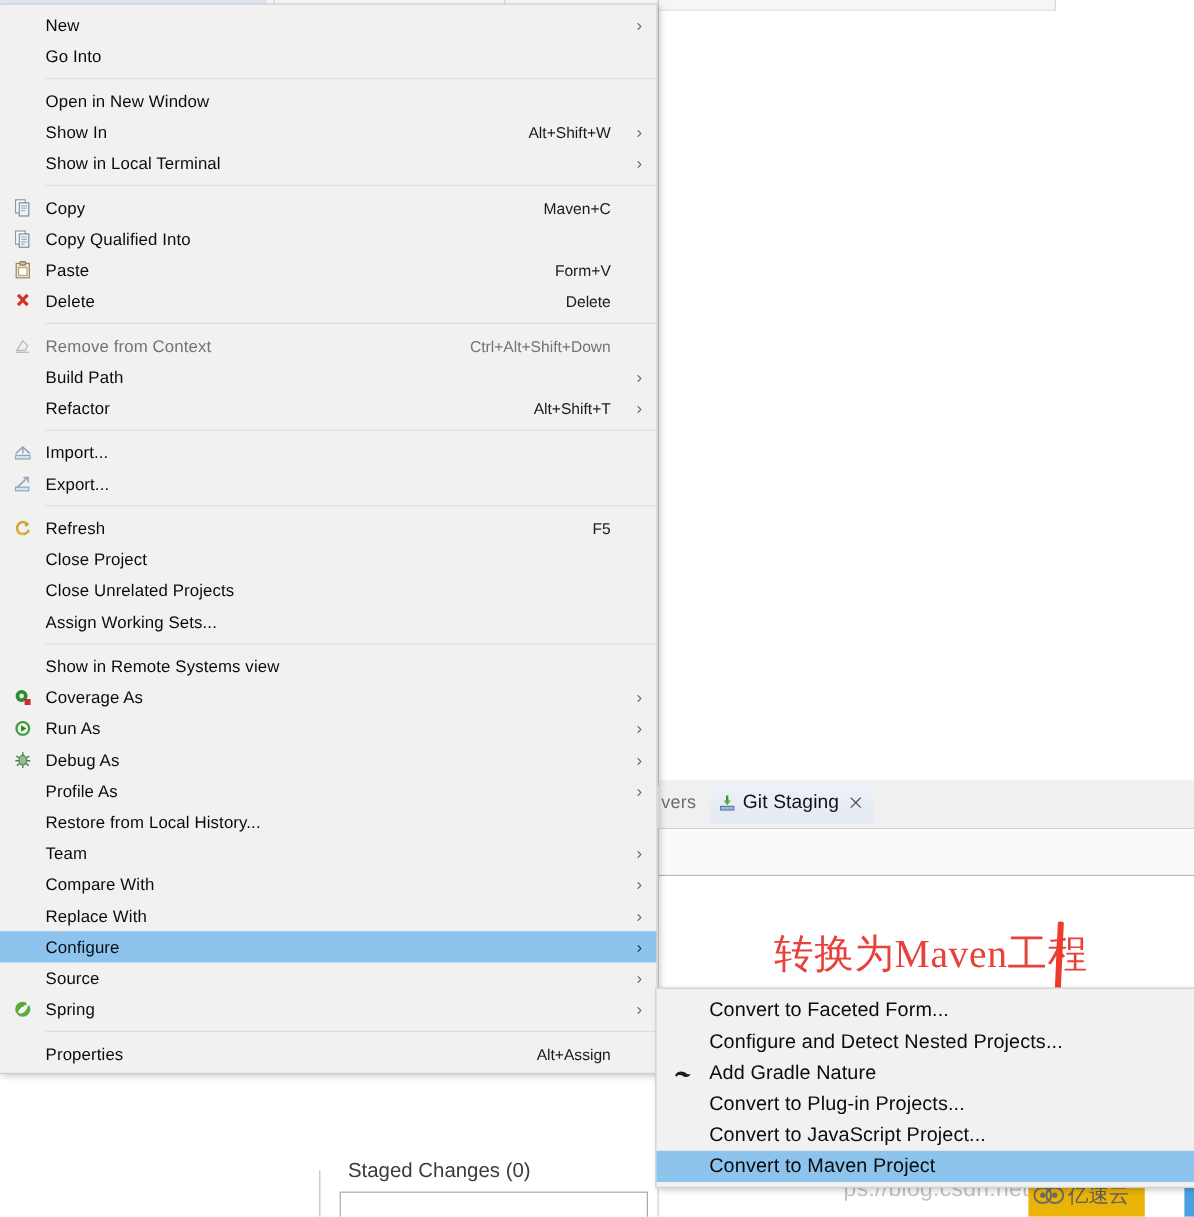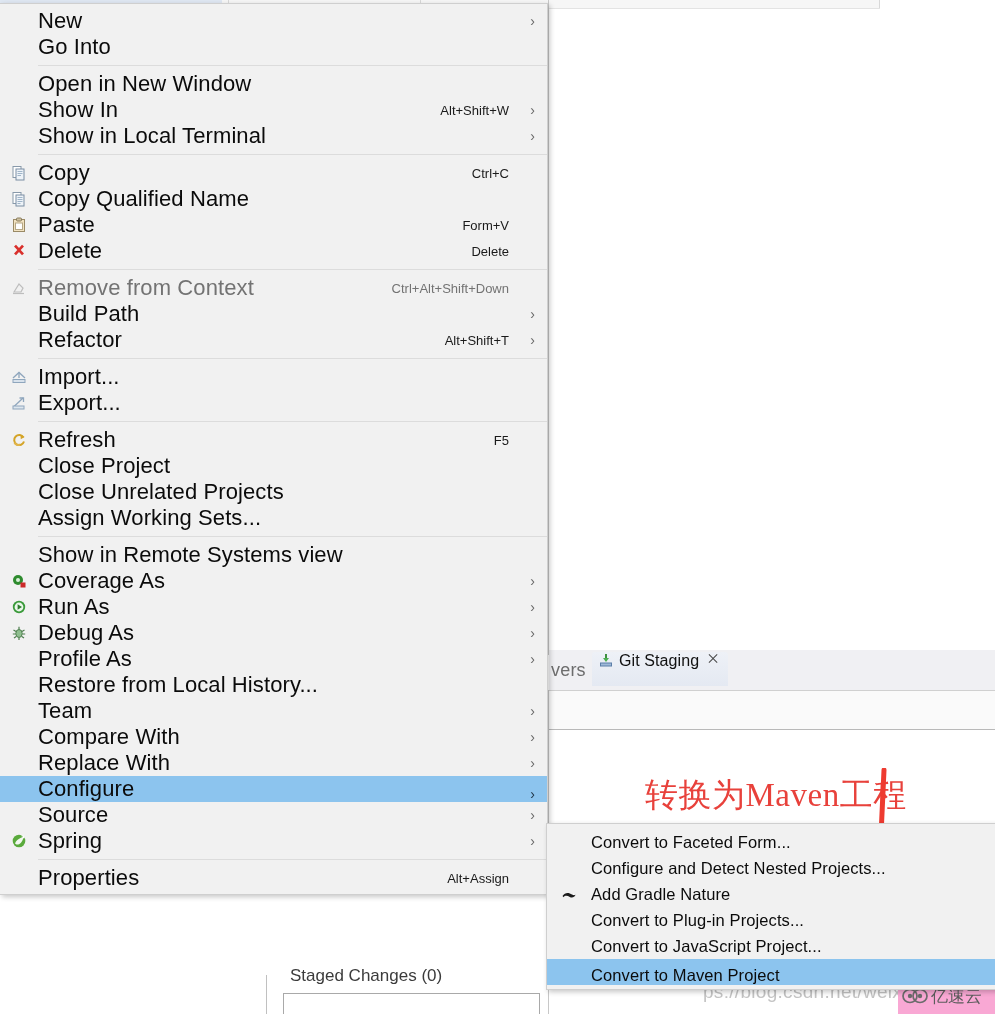--- a/index.html
+++ b/index.html
@@ -69,31 +69,31 @@
   .view-tabbar {
     position: absolute;
     left: 549px; top: 650px;
     width: 446px; height: 40px;
     background: #f0f0f3;
     border-bottom: 1px solid #d0d0d0;
   }
   .tab-servers {
     position: absolute;
     left: 551px; top: 660px;
-    font-size: 18px;
+    font-size: 15px;
     color: #6d6d6d;
     letter-spacing: .2px;
   }
   .tab-git {
     position: absolute;
     left: 592px; top: 652px;
     height: 34px;
     padding: 0 10px 0 6px;
     display: flex;
-    align-items: flex-start;
+    align-items: center;
     gap: 5px;
     background: linear-gradient(#eef1f7, #e4e9f2);
     border-radius: 3px 3px 0 0;
   }
   .tab-git-label {
     font-size: 16px;
     color: #111;
     letter-spacing: .1px;
   }
   .tab-close {
@@ -177,23 +177,23 @@
     position: absolute;
     left: 703px; top: 981px;
     font-size: 19px;
     color: #b9b9b9;
     opacity: .85;
     letter-spacing: .3px;
     white-space: nowrap;
   }
   .yisu-wm {
     position: absolute;
-    left: 898px; top: 978px;
+    left: 857px; top: 978px;
     width: 97px; height: 36px;
-    background: #f9a8d4;
+    background: #eab308;
     display: flex;
     align-items: center;
     gap: 3px;
     padding-left: 4px;
     box-sizing: border-box;
   }
   .yisu-text {
     font-size: 17px;
     color: #5c5c5c;
     letter-spacing: 0;
@@ -224,21 +224,21 @@
   .mi-icon {
     width: 38px;
     min-width: 38px;
     height: 26px;
     display: flex;
     align-items: center;
     justify-content: center;
   }
   .mi-label {
     flex: 1;
-    font-size: 22px;
+    font-size: 14px;
     color: #0b0b0b;
     letter-spacing: .1px;
     white-space: nowrap;
   }
   .mi-accel {
     font-size: 13px;
     color: #1a1a1a;
     margin-left: 20px;
     white-space: nowrap;
   }
@@ -248,21 +248,20 @@
     text-align: right;
     font-size: 14px;
     color: #6a6a6a;
     margin-left: 10px;
   }
   .mi-arrow.empty { color: transparent; }
   .mi.disabled .mi-label,
   .mi.disabled .mi-accel { color: #737373; }
   .mi.selected {
     background: #8cc4ee;
-    align-items: flex-end;
   }
   .mi.selected .mi-arrow { color: #22384a; }
   .mi-sep {
     height: 1px;
     background: #dcdcdc;
     margin: 5px 0 5px 38px;
   }
 
   
   #submenu {
@@ -393,32 +392,32 @@
     <div class="mi-sep"></div>
     <div class="mi">
       <span class="mi-icon">
         <svg class="ico" width="16" height="16" viewBox="0 0 16 16">
           <rect x="2" y="1.5" width="8" height="11" fill="#ffffff" stroke="#8899aa" stroke-width="1"></rect>
           <rect x="5" y="4" width="8" height="11" fill="#eef3f8" stroke="#7b8ea3" stroke-width="1"></rect>
           <path d="M6.5 6.5 h5 M6.5 8.5 h5 M6.5 10.5 h3.5" stroke="#9fb4c9" stroke-width="1"></path>
         </svg>
       </span>
       <span class="mi-label">Copy</span>
-      <span class="mi-accel">Ctrl+C</span>
+      <span class="mi-accel">Maven+C</span>
       <span class="mi-arrow empty"></span>
     </div>
     <div class="mi">
       <span class="mi-icon">
         <svg class="ico" width="16" height="16" viewBox="0 0 16 16">
           <rect x="2" y="1.5" width="8" height="11" fill="#ffffff" stroke="#8899aa" stroke-width="1"></rect>
           <rect x="5" y="4" width="8" height="11" fill="#eef3f8" stroke="#7b8ea3" stroke-width="1"></rect>
           <path d="M6.5 6.5 h5 M6.5 8.5 h5 M6.5 10.5 h5 M6.5 12.5 h3" stroke="#9fb4c9" stroke-width="1"></path>
         </svg>
       </span>
-      <span class="mi-label">Copy Qualified Name</span>
+      <span class="mi-label">Copy Qualified Into</span>
       <span class="mi-accel"></span>
       <span class="mi-arrow empty"></span>
     </div>
     <div class="mi">
       <span class="mi-icon">
         <svg class="ico" width="16" height="16" viewBox="0 0 16 16">
           <rect x="2.5" y="2.5" width="11" height="12" fill="#f2e3c2" stroke="#9a8a66" stroke-width="1"></rect>
           <rect x="5.5" y="1" width="5" height="3" rx="1" fill="#cfc2a2" stroke="#8a7c5c" stroke-width="1"></rect>
           <rect x="4.5" y="6" width="7" height="6.5" fill="#ffffff" stroke="#b5a786" stroke-width="1"></rect>
         </svg>

